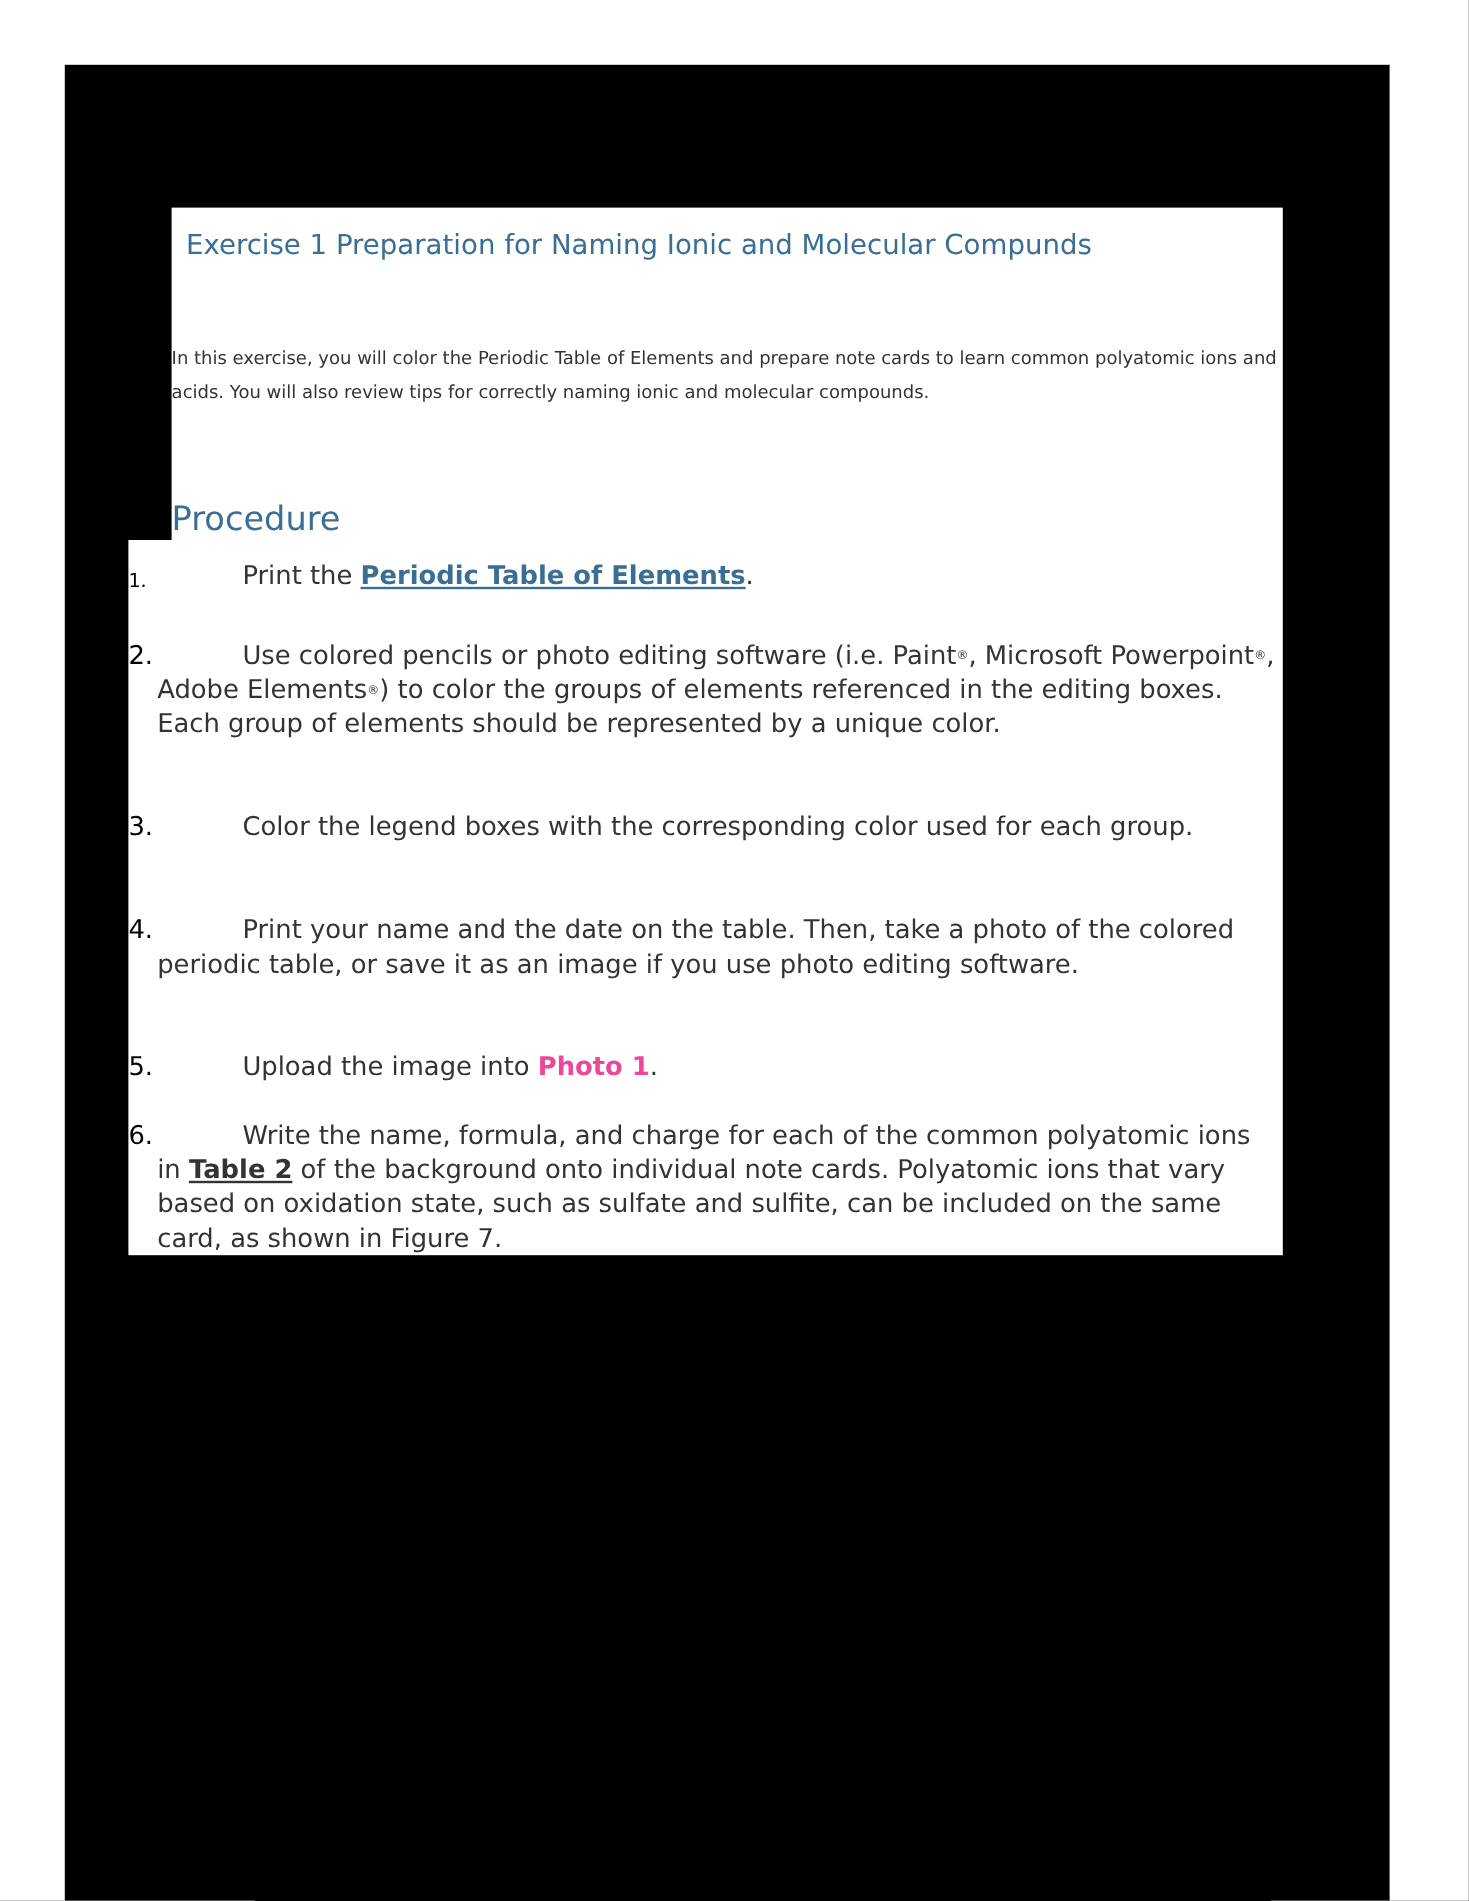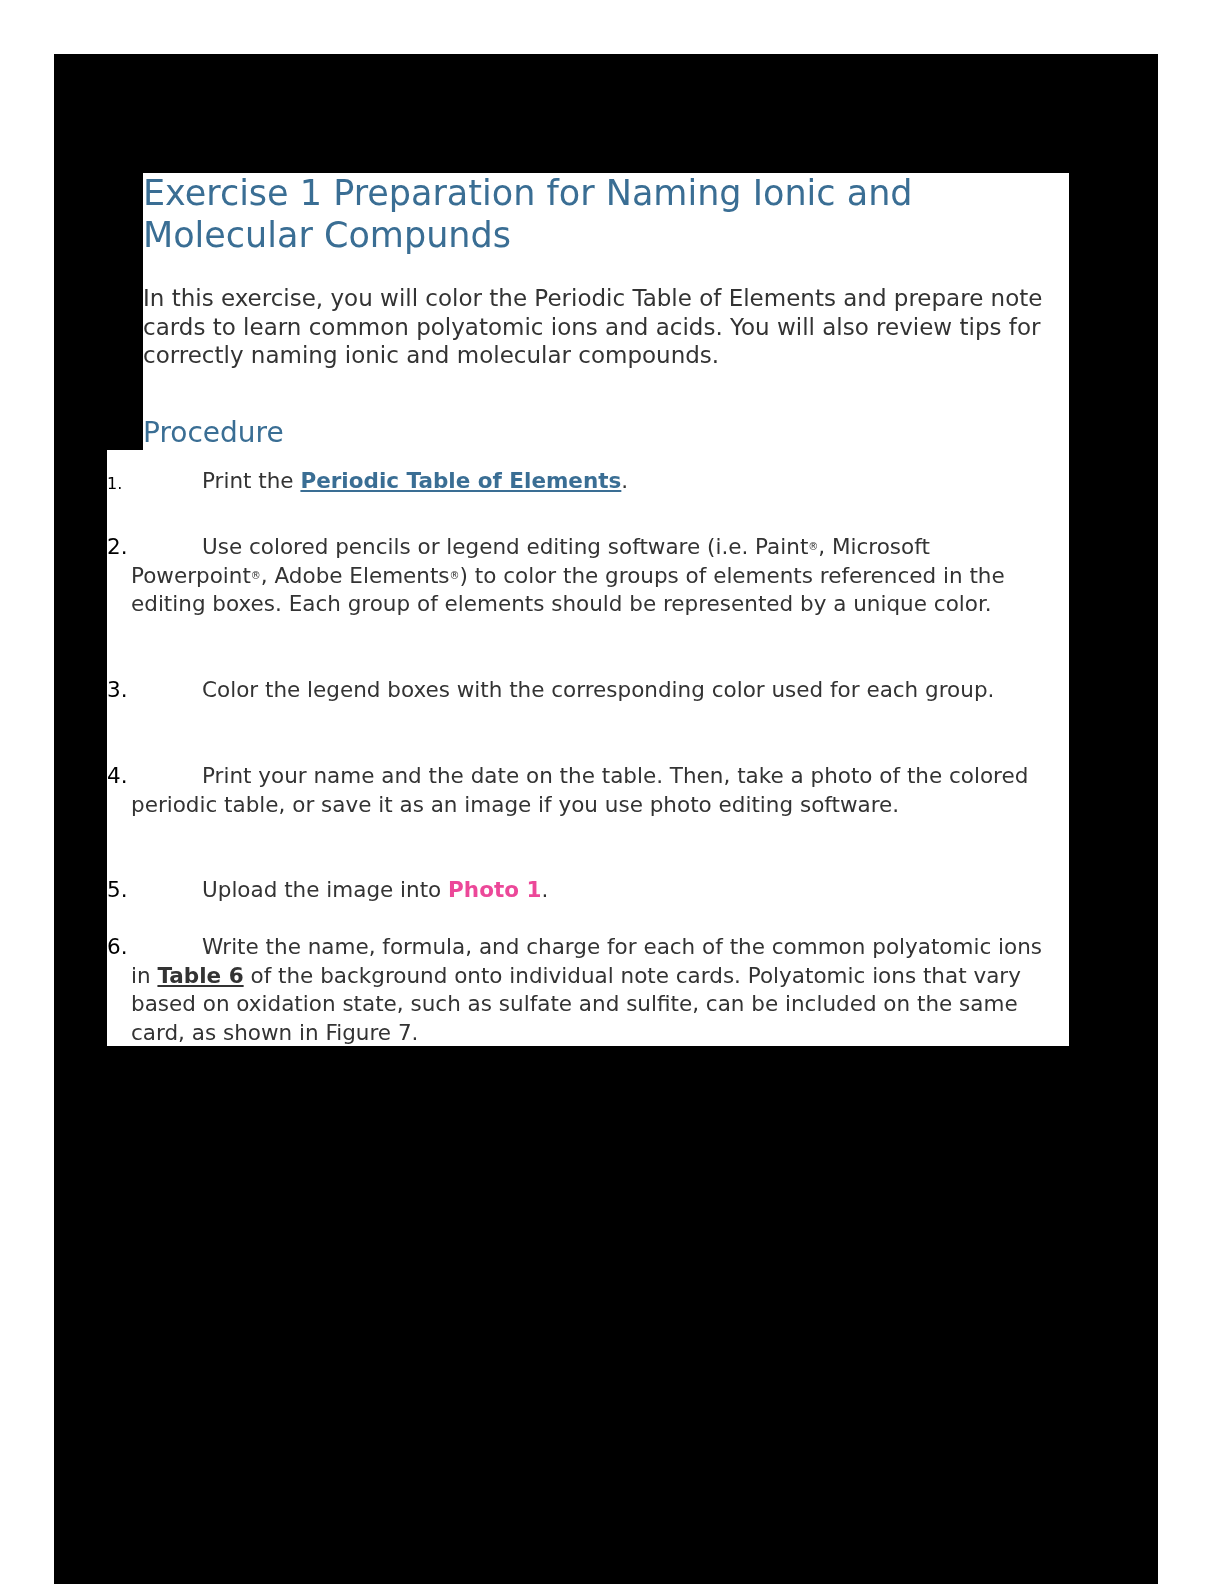--- a/index.html
+++ b/index.html
@@ -1,23 +1,23 @@
 <!DOCTYPE html>
 <html><head>
 <meta charset="utf-8">
 <style>
   html, body { margin:0; padding:0; }
   body { width:1224px; height:1584px; background:#ffffff; position:relative; overflow:hidden;
          font-family:"DejaVu Sans", sans-serif; color:#333333; }
   .black-bg { position:absolute; left:54px; top:54px; width:1104px; height:1530px; background:#000000; }
   .panel-top { position:absolute; left:143px; top:173px; width:926px; height:277px; background:#ffffff; }
   .panel-bottom { position:absolute; left:107px; top:450px; width:962px; height:596px; background:#ffffff; }
-  .title { position:absolute; left:143px; top:172px; width:920px; margin:0; font-size:35px; line-height:42px;
+  .title { position:absolute; left:143px; top:172px; width:920px; margin:12px; font-size:23px; line-height:42px;
            font-weight:normal; color:#3a6e94; }
-  .intro { position:absolute; left:143px; top:284px; width:925px; margin:0; font-size:23px; line-height:28.5px; color:#333333; }
+  .intro { position:absolute; left:143px; top:284px; width:925px; margin:0; font-size:15px; line-height:28.5px; color:#333333; }
   .proc-heading { position:absolute; left:143px; top:414px; margin:0; font-size:28px; line-height:38px; font-weight:normal; color:#3a6e94; }
   .step { position:absolute; left:107px; width:960px; margin:0; font-size:21.5px; line-height:28.5px; }
   .step .num { position:absolute; left:0; top:0; color:#000; }
   .step .num.small { font-size:16px; top:3px; }
   .step .body { display:block; padding-left:24px; text-indent:71px; }
   .link { color:#3a6e94; font-weight:bold; text-decoration:underline; }
   .bold { font-weight:bold; color:#ec4899; }
   .bold-ul { font-weight:bold; text-decoration:underline; color:#333; }
   sup.reg { font-size:10px; vertical-align:4px; }
 </style>
@@ -34,34 +34,34 @@
 
 <h2 class="proc-heading">Procedure</h2>
 
 <div class="step" style="top:467px">
   <span class="num small">1.</span>
   <span class="body"><span>Print the </span><a class="link">Periodic Table of Elements</a><span>.</span></span>
 </div>
 
 <div class="step" style="top:533px">
   <span class="num">2.</span>
-  <span class="body"><span>Use colored pencils or legend editing software (i.e. Paint</span><sup class="reg">®</sup><span>, Microsoft Powerpoint</span><sup class="reg">®</sup><span>, Adobe Elements</span><sup class="reg">®</sup><span>) to color the groups of elements referenced in the editing boxes. Each group of elements should be represented by a unique color.</span></span>
+  <span class="body"><span>Use colored pencils or photo editing software (i.e. Paint</span><sup class="reg">®</sup><span>, Microsoft Powerpoint</span><sup class="reg">®</sup><span>, Adobe Elements</span><sup class="reg">®</sup><span>) to color the groups of elements referenced in the editing boxes. Each group of elements should be represented by a unique color.</span></span>
 </div>
 
 <div class="step" style="top:676px">
   <span class="num">3.</span>
   <span class="body">Color the legend boxes with the corresponding color used for each group.</span>
 </div>
 
 <div class="step" style="top:762px">
   <span class="num">4.</span>
   <span class="body">Print your name and the date on the table. Then, take a photo of the colored periodic table, or save it as an image if you use photo editing software.</span>
 </div>
 
 <div class="step" style="top:876px">
   <span class="num">5.</span>
   <span class="body"><span>Upload the image into </span><span class="bold">Photo 1</span><span>.</span></span>
 </div>
 
 <div class="step" style="top:933px">
   <span class="num">6.</span>
-  <span class="body"><span>Write the name, formula, and charge for each of the common polyatomic ions in </span><a class="bold-ul">Table 6</a><span> of the background onto individual note cards. Polyatomic ions that vary based on oxidation state, such as sulfate and sulfite, can be included on the same card, as shown in Figure 7.</span></span>
+  <span class="body"><span>Write the name, formula, and charge for each of the common polyatomic ions in </span><a class="bold-ul">Table 2</a><span> of the background onto individual note cards. Polyatomic ions that vary based on oxidation state, such as sulfate and sulfite, can be included on the same card, as shown in Figure 7.</span></span>
 </div>
 
 </body></html>

